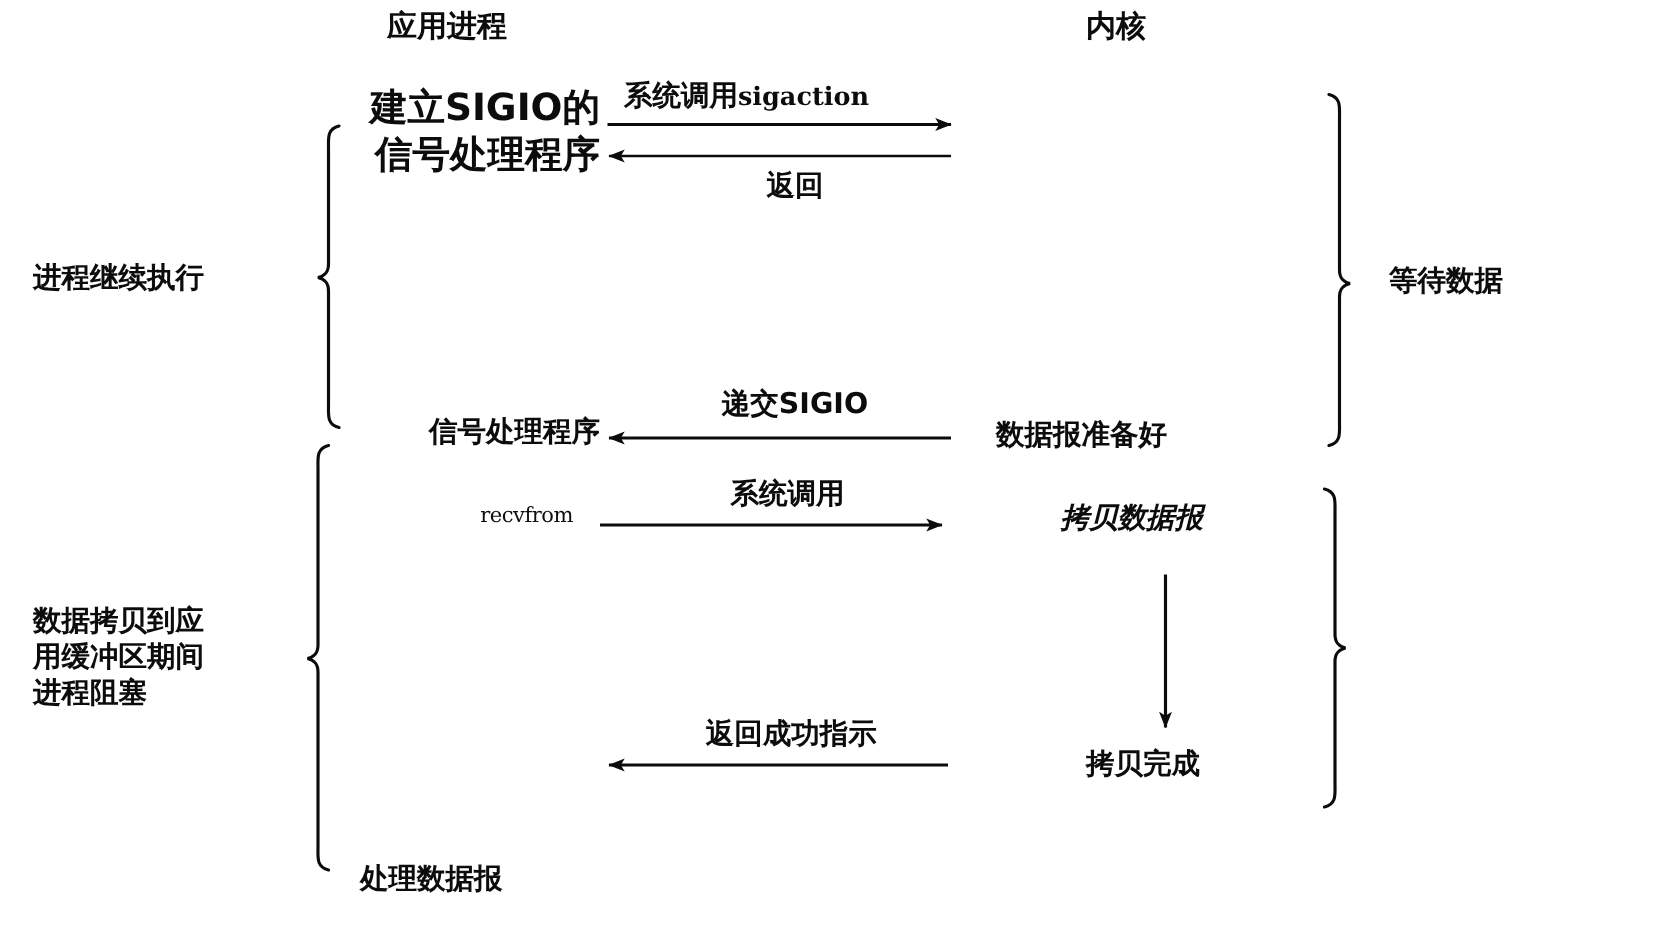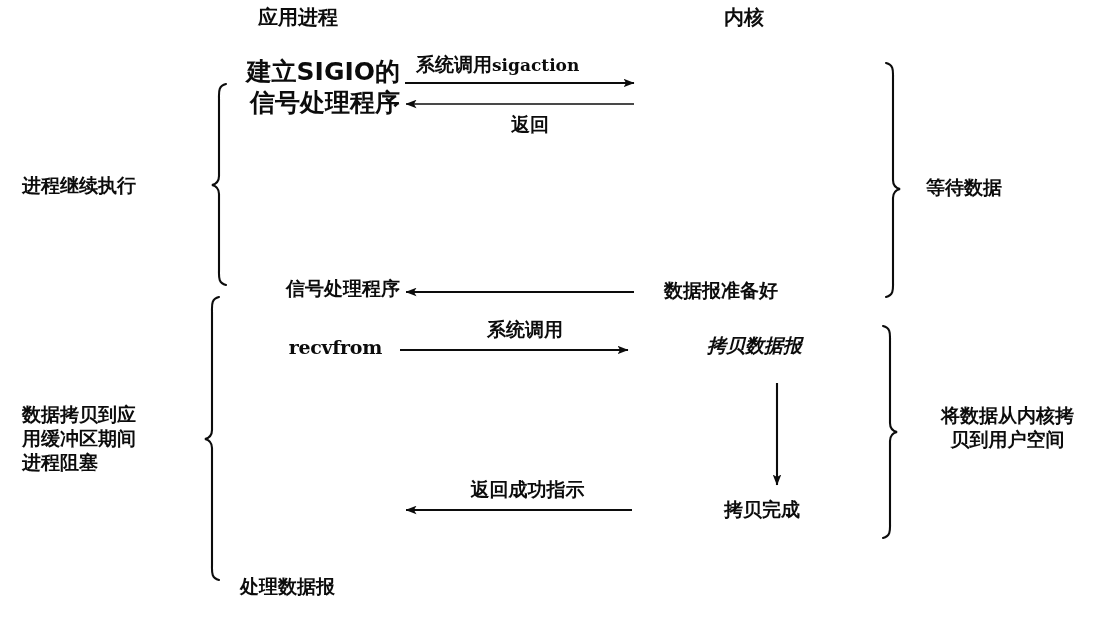--- a/index.html
+++ b/index.html
@@ -36,22 +36,22 @@
     font-size: 25px;
     font-weight: bold;
     line-height: 1.25;
   }
   .arrow-lbl {
     font-size: 19px;
     font-weight: bold;
   }
   .mono-node {
     font-family: "DejaVu Serif", "Liberation Serif", serif;
-    font-size: 19px;
-    font-weight: bold;
+    font-size: 14px;
+    font-weight: normal;
     letter-spacing: -0.3px;
   }
   .side-lbl {
     font-size: 19px;
     font-weight: bold;
     line-height: 1.26;
   }
   .ltn {
     font-family: "DejaVu Serif", "Liberation Serif", serif;
     font-weight: bold;
@@ -89,35 +89,34 @@
   <div class="lbl node" style="left:664px; top:279px;">数据报准备好</div>
 
   <div class="lbl node" style="left:707px; top:334px;font-style:italic;">拷贝数据报</div>
 
   <div class="lbl node" style="left:724px; top:498px;">拷贝完成</div>
 
   <div class="lbl arrow-lbl" style="left:416px; top:53px;"><span>系统调用</span><span class="ltn">sigaction</span></div>
 
   <div class="lbl arrow-lbl ta-c" style="left:430px; top:113px; width:200px;">返回</div>
 
+  <div class="lbl arrow-lbl ta-c" style="left:420px; top:258px; width:220px;">递交SIGIO</div>
 
   <div class="lbl arrow-lbl ta-c" style="left:420px; top:318px; width:210px;">系统调用</div>
 
   <div class="lbl arrow-lbl ta-c" style="left:420px; top:478px; width:215px;">返回成功指示</div>
 
   <div class="lbl side-lbl" style="left:22px; top:174px;">进程继续执行</div>
 
   <div class="lbl side-lbl" style="left:22px; top:403px;">数据拷贝到应
 用缓冲区期间
 进程阻塞</div>
 
   <div class="lbl side-lbl" style="left:926px; top:176px;">等待数据</div>
 
-  <div class="lbl side-lbl ta-c" style="left:920px; top:404px; width:175px;">将数据从内核拷
-贝到用户空间</div>
 
   <svg class="ov" viewBox="0 0 1111 619" xmlns="http://www.w3.org/2000/svg">
     <defs>
       <marker id="ah-r" markerWidth="11" markerHeight="9" refX="10.5" refY="4.5" orient="auto" markerUnits="userSpaceOnUse">
         <path d="M0,0.2 L11,4.5 L0,8.8 L2.6,4.5 Z" fill="#0c0c0c"></path>
       </marker>
       <marker id="ah-l" markerWidth="11" markerHeight="9" refX="10.5" refY="4.5" orient="auto" markerUnits="userSpaceOnUse">
         <path d="M0,0.2 L11,4.5 L0,8.8 L2.6,4.5 Z" fill="#0c0c0c"></path>
       </marker>
       <marker id="ah-d" markerWidth="11" markerHeight="9" refX="10.5" refY="4.5" orient="auto" markerUnits="userSpaceOnUse">

